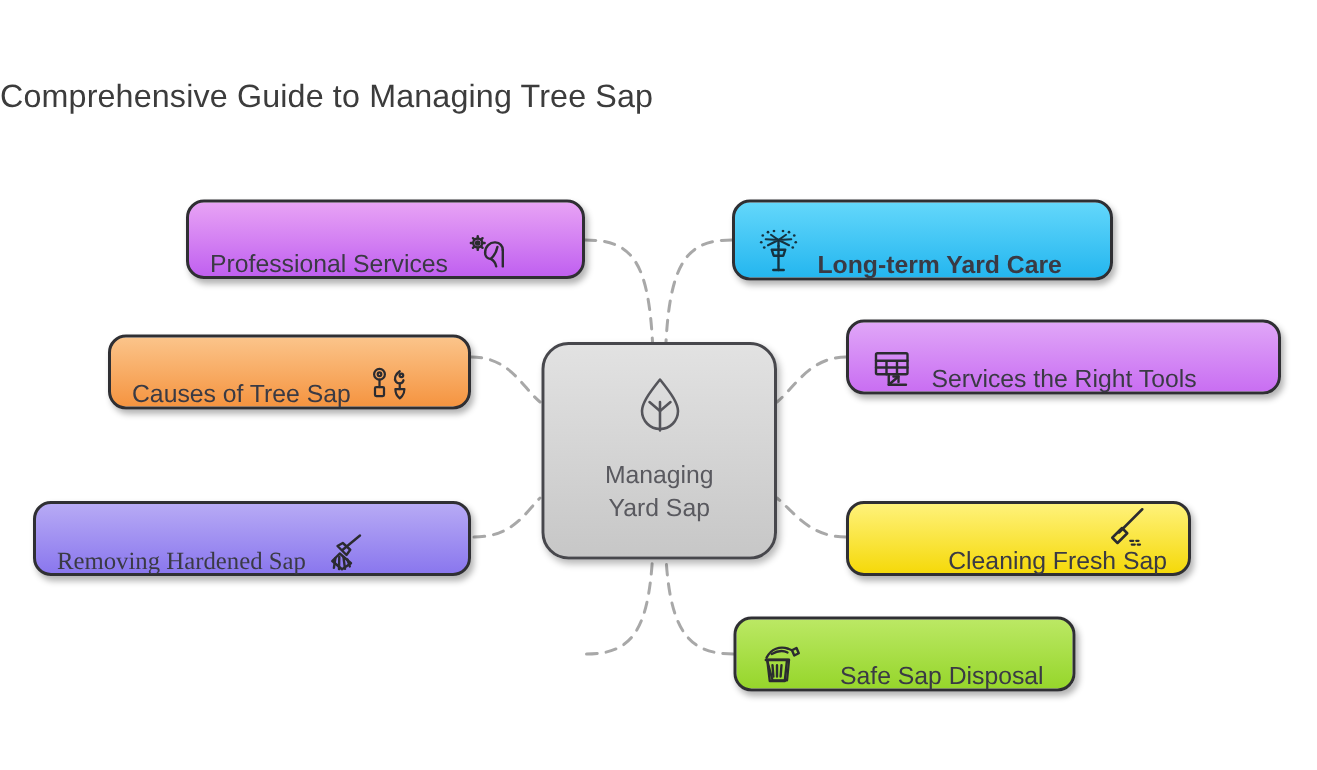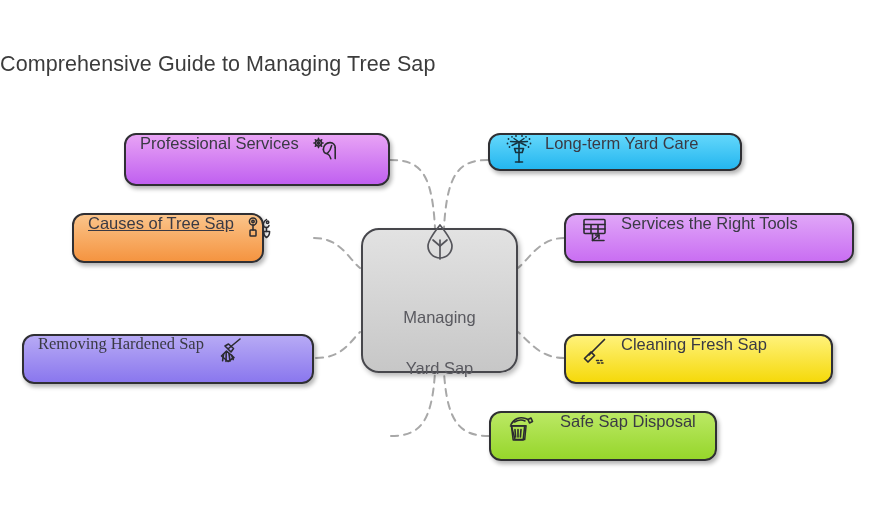--- a/index.html
+++ b/index.html
@@ -31,21 +31,21 @@
     position: absolute;
     top: 0;
     left: 0;
     width: 878px;
     height: 513px;
   }
   .node {
     position: absolute;
     box-sizing: border-box;
     display: flex;
-    align-items: flex-start;
+    align-items: flex-end;
     border: 2px solid #2f2f33;
     border-radius: 12px;
     box-shadow: 2px 3px 4px rgba(0,0,0,0.30);
     padding: 0 14px;
     color: #3a3a44;
     font-size: 16.5px;
     font-weight: 400;
     white-space: nowrap;
   }
   .node .label {
@@ -67,21 +67,20 @@
     display: flex;
     flex-direction: column;
     align-items: center;
     justify-content: center;
     border: 2px solid #47474c;
     border-radius: 18px;
     box-shadow: 2px 3px 5px rgba(0,0,0,0.28);
     background: linear-gradient(180deg, #e2e2e2 0%, #c7c7c7 100%);
     color: #59595f;
     font-size: 16.5px;
-    gap: 29px;
   }
   #center-node .c-icon { margin-bottom: 12px; }
   #center-node .c-line { line-height: 1.32; }
 </style>
 </head>
 <body>
 
 <div id="canvas">
 
   <div id="title">Comprehensive Guide to Managing Tree Sap</div>
@@ -130,22 +129,22 @@
         <path d="M8.5 3.4 L8.5 4.8 M8.5 11.2 L8.5 12.6 M3.9 8 L5.3 8 M11.7 8 L13.1 8
                  M5.3 4.8 L6.3 5.8 M10.7 10.2 L11.7 11.2 M11.7 4.8 L10.7 5.8 M6.3 10.2 L5.3 11.2"></path>
         <path d="M13.4 14.3 C 13.4 10.2, 16.6 7.4, 20.2 7.6 C 23.4 7.8, 25.2 10.2, 25.2 12.6"></path>
         <path d="M13.4 14.3 C 13.4 17.0, 15.0 18.6, 17.2 18.6"></path>
         <path d="M25.2 12.6 L25.2 23.6"></path>
         <path d="M21.6 10.6 C 21.0 13.6, 19.4 16.6, 17.2 18.6 C 19.0 19.6, 20.4 21.4, 20.8 23.6"></path>
       </svg>
     </span>
   </div>
 
-  <div class="node icon-right" style="left:72px; top:213px; width:192px; height:50px;
-              background:linear-gradient(180deg,#fbc48a 0%,#f59440 100%);text-decoration:underline;">
+  <div class="node icon-right" style="left:72px; top:223px; width:242px; height:50px;
+              background:linear-gradient(180deg,#fbc48a 0%,#f59440 100%);">
     <span class="label">Causes of Tree Sap</span>
     <span class="icon">
       <svg width="30" height="28" viewBox="0 0 30 28" fill="none" stroke="#2b2b30" stroke-width="1.5" stroke-linecap="round" stroke-linejoin="round">
         <circle cx="8" cy="6.5" r="3.6"></circle>
         <circle cx="8" cy="6.5" r="1.2"></circle>
         <path d="M8 10.1 L8 15"></path>
         <rect x="5" y="15" width="6" height="6" rx="0.8"></rect>
         <path d="M21.5 4.5 C 18.5 6.5, 17.5 9.5, 19 11.5 C 20.5 13.3, 23.5 12.8, 24 10.5"></path>
         <circle cx="22.6" cy="7.2" r="1.2"></circle>
         <path d="M21.5 12.6 L21.5 16.4"></path>
@@ -161,22 +160,22 @@
       <svg width="30" height="28" viewBox="0 0 30 28" fill="none" stroke="#2b2b30" stroke-width="1.6" stroke-linecap="round" stroke-linejoin="round">
         <path d="M25 3 L13.5 12.5"></path>
         <path d="M10 10 L16 16 L18.5 12.5 L13.5 8 Z"></path>
         <path d="M6.5 20 L11.5 15 L19 21.5 L13 25.5 Z"></path>
         <path d="M8.6 18.2 L7.6 24.6 M11.2 17.2 L11 25.4 M14 17.6 L15 25.2 M16.6 19 L18.2 23.6"></path>
       </svg>
     </span>
   </div>
 
 
-  <div class="node icon-left" style="left:488px; top:133px; width:254px; height:38px;
-              background:linear-gradient(180deg,#63d7fb 0%,#24b6ef 100%);">
+  <div class="node icon-left" style="left:488px; top:133px; width:254px; height:54px;
+              background:linear-gradient(180deg,#63d7fb 0%,#24b6ef 100%);font-weight:bold;">
     <span class="icon">
       <svg width="30" height="32" viewBox="0 0 30 32" fill="none" stroke="#16323f" stroke-width="1.6" stroke-linecap="round" stroke-linejoin="round">
         <path d="M15 11 L15 27"></path>
         <path d="M11.5 27 L18.5 27"></path>
         <path d="M10.5 13.5 L19.5 13.5 L18.2 17.5 L11.8 17.5 Z"></path>
         <path d="M15 11 L15 7"></path>
         <g stroke-width="1.4">
           <path d="M15 7 L10 3.5 M15 7 L20 3.5 M15 7 L6.5 6.5 M15 7 L23.5 6.5 M15 7 L8 10.5 M15 7 L22 10.5"></path>
         </g>
         <g fill="#16323f" stroke="none">
@@ -203,22 +202,22 @@
         <rect x="4" y="4.5" width="21" height="14" rx="1"></rect>
         <path d="M4 9.5 L25 9.5 M4 14 L25 14 M11 9.5 L11 18.5 M18 9.5 L18 18.5"></path>
         <path d="M12.5 18.5 L12.5 25.5 L24 25.5"></path>
         <path d="M12.5 25.5 L19 20"></path>
         <path d="M19 20 L19 23.6 M19 20 L15.6 20"></path>
       </svg>
     </span>
     <span class="label">Services the Right Tools</span>
   </div>
 
-  <div class="node icon-left" style="left:564px; top:334px; width:269px; height:50px;
-              background:linear-gradient(180deg,#fff27a 0%,#f5d90a 100%);">
+  <div class="node icon-left" style="left:564px; top:334px; width:230px; height:50px;
+              background:linear-gradient(180deg,#fff27a 0%,#f5d90a 100%);flex-direction:column;">
     <span class="icon">
       <svg width="30" height="30" viewBox="0 0 30 30" fill="none" stroke="#2b2b30" stroke-width="1.7" stroke-linecap="round" stroke-linejoin="round">
         <path d="M24.5 3.5 L9 19"></path>
         <path d="M4.5 22.5 L11 16 L14.5 19.5 L8 26 Z"></path>
         <g stroke-width="1.5">
           <path d="M16.5 24.5 L18.5 24.5 M20.5 24.5 L22 24.5"></path>
           <path d="M17.5 27 L19.5 27 M21.5 27 L23 27"></path>
         </g>
       </svg>
     </span>

